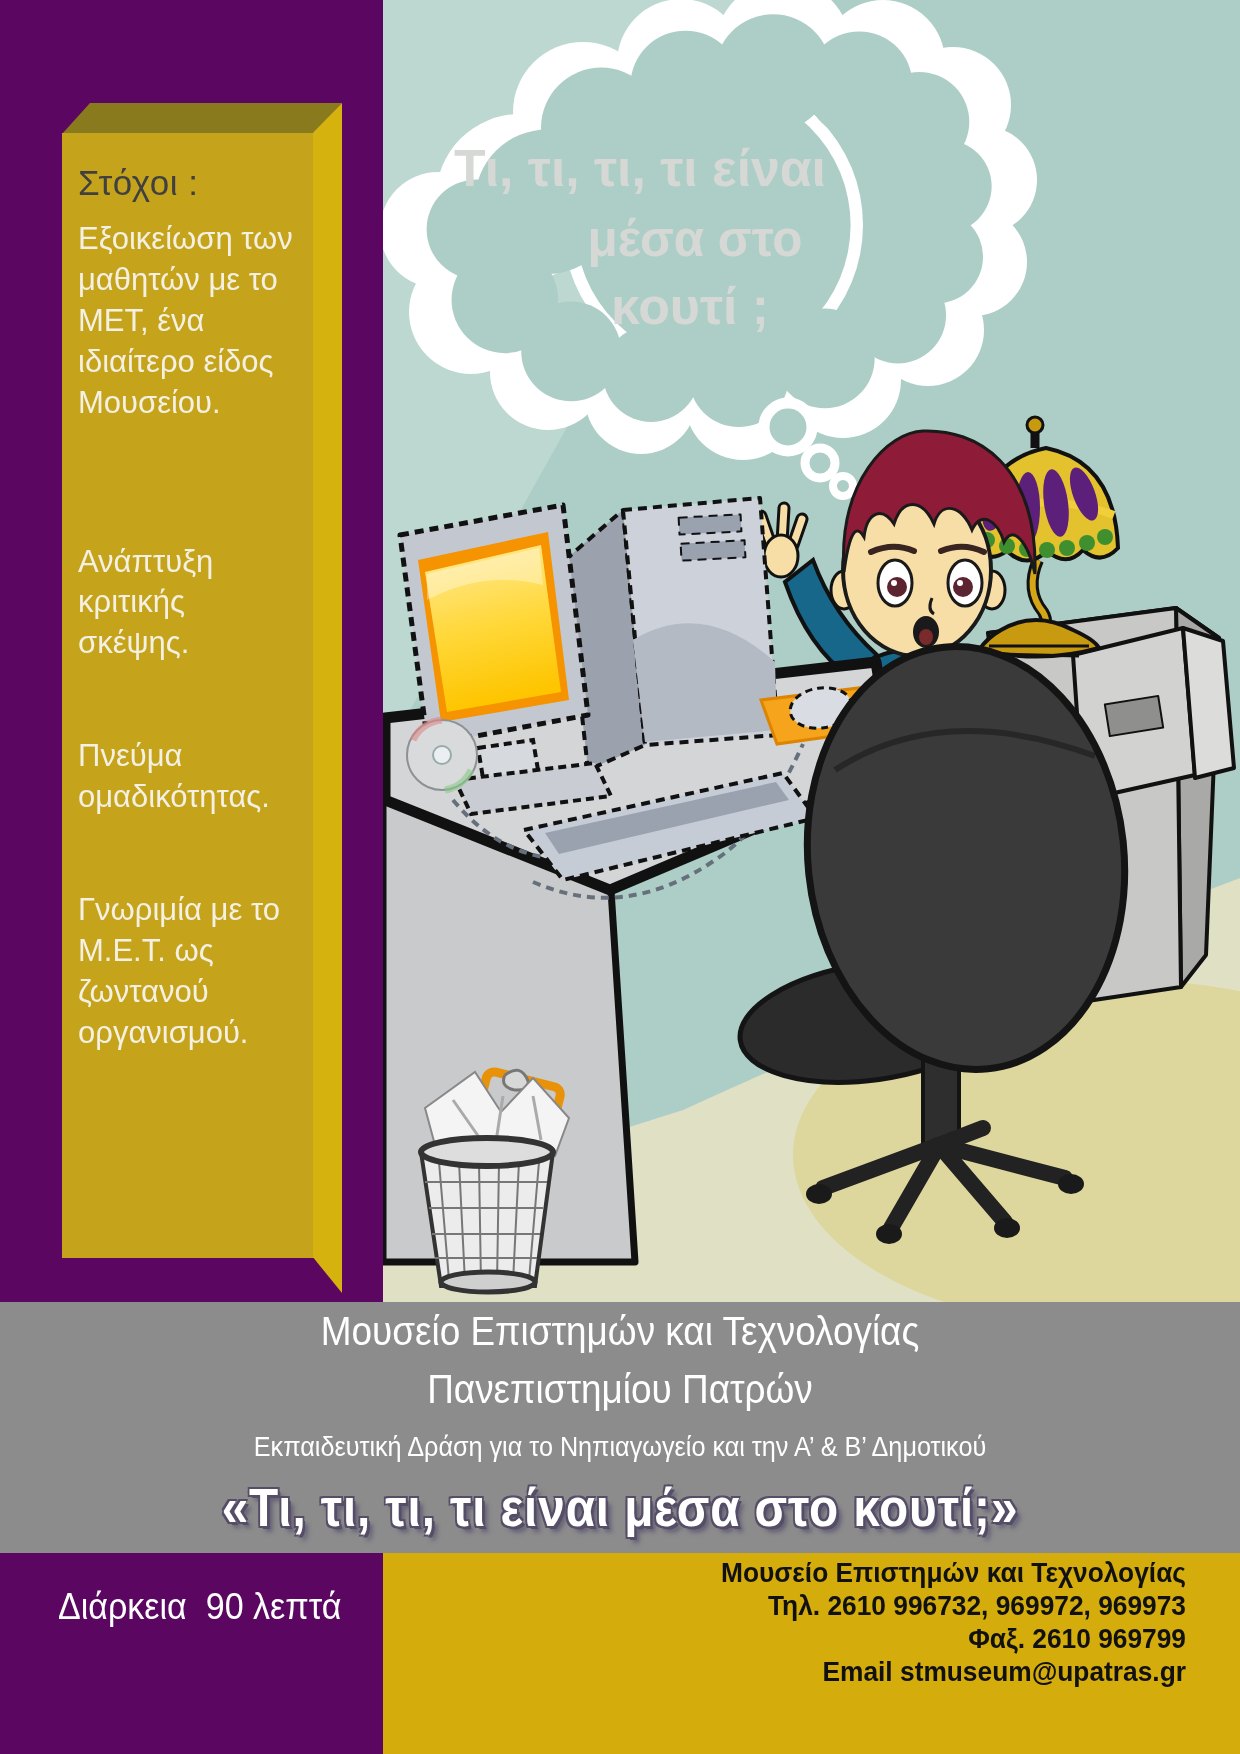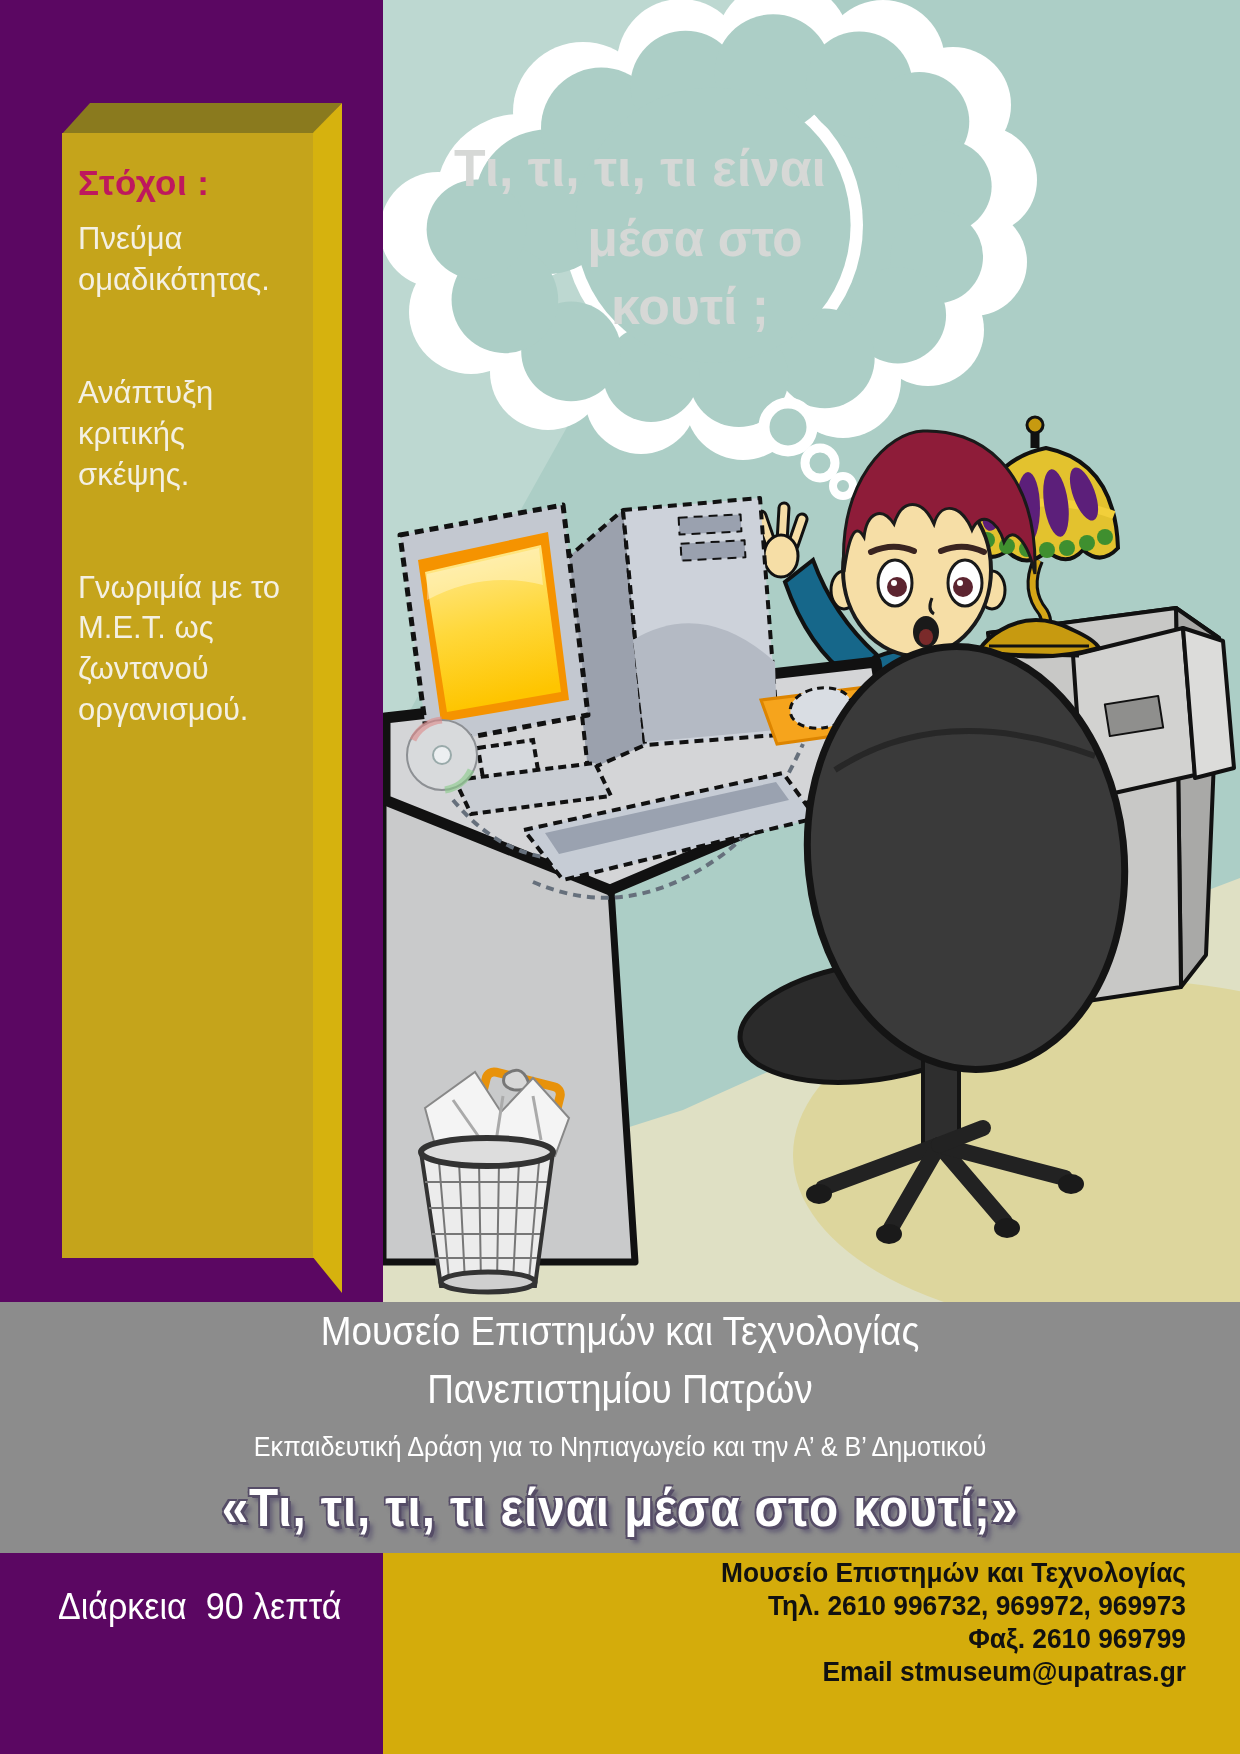--- a/index.html
+++ b/index.html
@@ -10,21 +10,21 @@
   
   .left-col{position:absolute;left:0;top:0;width:383px;height:1754px;background:#5b0762;}
   
   .box-front{position:absolute;left:62px;top:133px;width:251px;height:1125px;background:#c5a41b;}
   .box-top{position:absolute;left:62px;top:103px;width:280px;height:31px;background:#8a7a1e;
     clip-path:polygon(0% 100%,89.6% 100%,100% 0%,10% 0%);}
   .box-side{position:absolute;left:313px;top:103px;width:29px;height:1190px;background:#d6b20e;
     clip-path:polygon(0% 2.5%,100% 0%,100% 100%,0% 97%);}
   .objectives{position:absolute;left:62px;top:133px;width:251px;height:1125px;
     box-sizing:border-box;padding:30px 14px 0 16px;color:#f4f0e3;}
-  .objectives h2{margin:0 0 16px 0;font-size:35px;font-weight:700;color:#be185d;letter-spacing:.5px;}
+  .objectives h2{margin:0 0 16px 0;font-size:35px;font-weight:400;color:#404040;letter-spacing:.5px;}
   .objectives p{margin:0;font-size:31px;line-height:1.32;white-space:pre-wrap;font-weight:400;}
   .objectives p.gap-xl{margin-bottom:118px;}
   .objectives p.gap-lg{margin-bottom:82px;}
   .objectives p.gap-md{margin-bottom:72px;}
   
   .scene{position:absolute;left:383px;top:0;width:857px;height:1302px;}
   
   .band{position:absolute;left:0;top:1302px;width:1240px;height:251px;background:#8c8c8c;color:#ffffff;}
   .band-line{position:absolute;left:0;width:100%;text-align:center;transform:scaleX(.9);transform-origin:center;}
   .band-title1{top:6px;font-size:41px;font-weight:500;}
@@ -44,22 +44,23 @@
 
 <div class="poster">
 
   <div class="left-col"></div>
   <div class="box-top"></div>
   <div class="box-side"></div>
   <div class="box-front"></div>
 
   <div class="objectives">
     <h2>Στόχοι :</h2>
+    <p class="gap-xl">Εξοικείωση των μαθητών με το ΜΕΤ, ένα ιδιαίτερο είδος Μουσείου.</p>
+    <p class="gap-md">Ανάπτυξη κριτικής σκέψης.</p>
     <p class="gap-md">Πνεύμα ομαδικότητας.</p>
-    <p class="gap-md">Ανάπτυξη κριτικής σκέψης.</p>
     <p>Γνωριμία με το Μ.Ε.Τ. ως ζωντανού οργανισμού.</p>
   </div>
 
   <svg class="scene" viewBox="0 0 857 1302" width="857" height="1302" xmlns="http://www.w3.org/2000/svg">
 
     <rect x="0" y="0" width="857" height="1302" fill="#accec6"></rect>
     <path d="M0,0 L430,0 Q240,320 0,760 Z" fill="#bdd8d1"></path>
     <path d="M0,780 Q150,980 215,1302 L0,1302 Z" fill="#9fc6bd" opacity=".75"></path>
 
     <path id="floor" d="M0,1205 L300,1110 Q520,1010 720,930 L857,878 L857,1302 L0,1302 Z" fill="#dfe0c4"></path>

